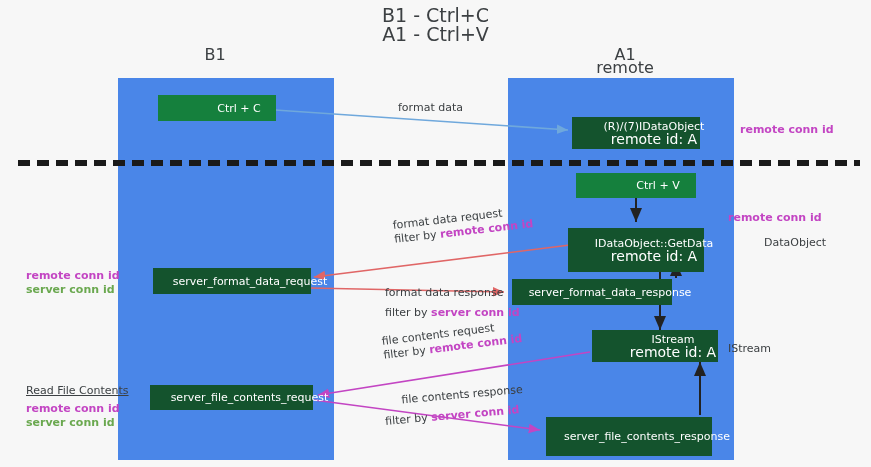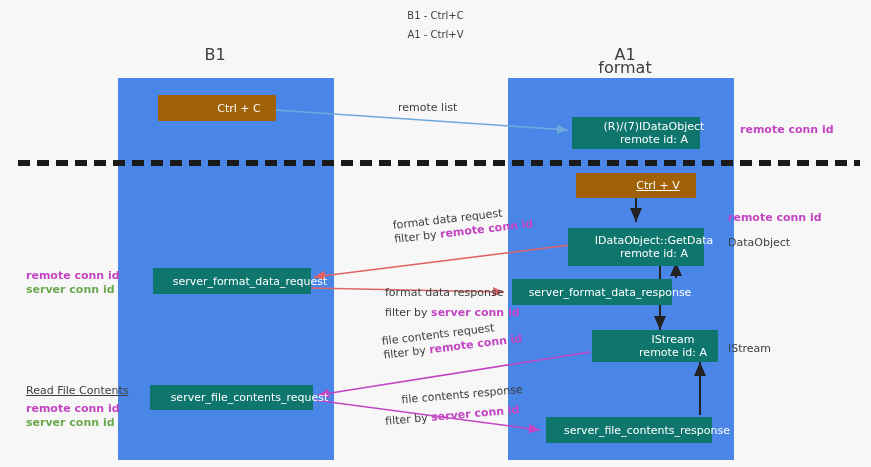--- a/index.html
+++ b/index.html
@@ -8,42 +8,42 @@
     background:#f7f7f7;
     font-family:"DejaVu Sans","Liberation Sans",sans-serif;
     position:relative;overflow:hidden;
     -webkit-font-smoothing:antialiased;
   }
   #stage{position:absolute;left:0;top:0;width:871px;height:467px;}
 
   
   .title{
     position:absolute;left:0;top:6px;width:871px;
-    text-align:center;color:#3c4043;font-size:10px;line-height:19px;
+    text-align:center;color:#3c4043;font-size:19px;line-height:19px;
   }
 
   
   .colhead{
     position:absolute;text-align:center;color:#3c4043;
     font-size:16px;line-height:13px;width:200px;
   }
 
   
   .lane{position:absolute;background:#4a86e8;}
 
   
   .node{
     position:absolute;box-sizing:border-box;
     display:flex;align-items:center;justify-content:center;
     flex-direction:column;
     color:#ffffff;font-size:11px;line-height:13px;text-align:center;
   }
-  .node.green{background:#a16207;padding-left:44px;}
-  .node.orange{background:#0f766e;padding-left:36px;}
-  .node .l2{font-size:11px;line-height:13px;}
+  .node.green{background:#15803d;padding-left:44px;}
+  .node.orange{background:#14532d;padding-left:36px;}
+  .node .l2{font-size:14px;line-height:13px;}
 
   
   .edgelabel{
     position:absolute;color:#3c4043;font-size:11px;line-height:14px;
     white-space:nowrap;
   }
   .edgelabel .k{font-weight:bold;}
   .k.magenta{color:#c345c3;}
 
   
@@ -64,21 +64,21 @@
   <div class="title">
     <div>B1 - Ctrl+C</div>
     <div>A1 - Ctrl+V</div>
   </div>
 
   <div class="colhead" style="left:115px;top:48px;">
     <div>B1</div>
   </div>
   <div class="colhead" style="left:525px;top:48px;">
     <div>A1</div>
-    <div>format</div>
+    <div>remote</div>
   </div>
 
   <div class="lane" style="left:118px;top:78px;width:216px;height:382px;"></div>
   <div class="lane" style="left:508px;top:78px;width:226px;height:382px;"></div>
 
   <svg class="overlay" viewBox="0 0 871 467">
     <defs>
       <marker id="ah-blue" markerWidth="8" markerHeight="8" refX="7" refY="3" orient="auto">
         <path d="M0,0 L7,3 L0,6 z" fill="#6fa8dc"></path>
       </marker>
@@ -116,25 +116,25 @@
 
   <div class="node green" style="left:158px;top:95px;width:118px;height:26px;">
     <div>Ctrl + C</div>
   </div>
 
   <div class="node orange" style="left:572px;top:117px;width:128px;height:32px;">
     <div>(R)/(7)IDataObject</div>
     <div class="l2">remote id: A</div>
   </div>
 
-  <div class="node green" style="left:576px;top:173px;width:120px;height:25px;text-decoration:underline;">
+  <div class="node green" style="left:576px;top:173px;width:120px;height:25px;">
     <div>Ctrl + V</div>
   </div>
 
-  <div class="node orange" style="left:568px;top:228px;width:136px;height:38px;">
+  <div class="node orange" style="left:568px;top:228px;width:136px;height:44px;">
     <div>IDataObject::GetData</div>
     <div class="l2">remote id: A</div>
   </div>
 
   <div class="node orange" style="left:512px;top:279px;width:160px;height:26px;">
     <div>server_format_data_response</div>
   </div>
 
   <div class="node orange" style="left:153px;top:268px;width:158px;height:26px;">
     <div>server_format_data_request</div>
@@ -142,26 +142,26 @@
 
   <div class="node orange" style="left:592px;top:330px;width:126px;height:32px;">
     <div>IStream</div>
     <div class="l2">remote id: A</div>
   </div>
 
   <div class="node orange" style="left:150px;top:385px;width:163px;height:25px;">
     <div>server_file_contents_request</div>
   </div>
 
-  <div class="node orange" style="left:546px;top:417px;width:166px;height:26px;">
+  <div class="node orange" style="left:546px;top:417px;width:166px;height:39px;">
     <div>server_file_contents_response</div>
   </div>
 
   <div class="edgelabel" style="left:398px;top:101px;">
-    <span>remote list</span>
+    <span>format data</span>
   </div>
 
   <div class="edgelabel" style="left:392px;top:219px;transform:rotate(-6.5deg);transform-origin:left top;">
     <div>format data request</div>
     <div>
       <span>filter by </span><span class="k magenta">remote conn id</span>
     </div>
   </div>
 
   <div class="edgelabel" style="left:385px;top:274px;margin-top:12px;">
@@ -182,21 +182,21 @@
     <div style="margin-left:18px;">file contents response</div>
     <div style="margin-top:6px;">
       <span>filter by </span><span class="k magenta">server conn id</span>
     </div>
   </div>
 
   <div class="sidelabel magenta" style="left:740px;top:123px;">remote conn id</div>
 
   <div class="sidelabel magenta" style="left:728px;top:211px;">remote conn id</div>
 
-  <div class="sidelabel" style="left:728px;top:236px;">DataObject</div>
+  <div class="sidelabel" style="left:764px;top:236px;">DataObject</div>
 
   <div class="sidelabel" style="left:728px;top:342px;">IStream</div>
 
   <div class="sidelabel" style="left:733px;top:424px;margin-top:48px;">Write File Contents</div>
 
   <div class="sidelabel magenta" style="left:26px;top:269px;">remote conn id</div>
   <div class="sidelabel greenc" style="left:26px;top:283px;">server conn id</div>
 
   <div class="sidelabel" style="left:26px;top:384px;text-decoration:underline;">Read File Contents</div>
   <div class="sidelabel magenta" style="left:26px;top:402px;">remote conn id</div>

